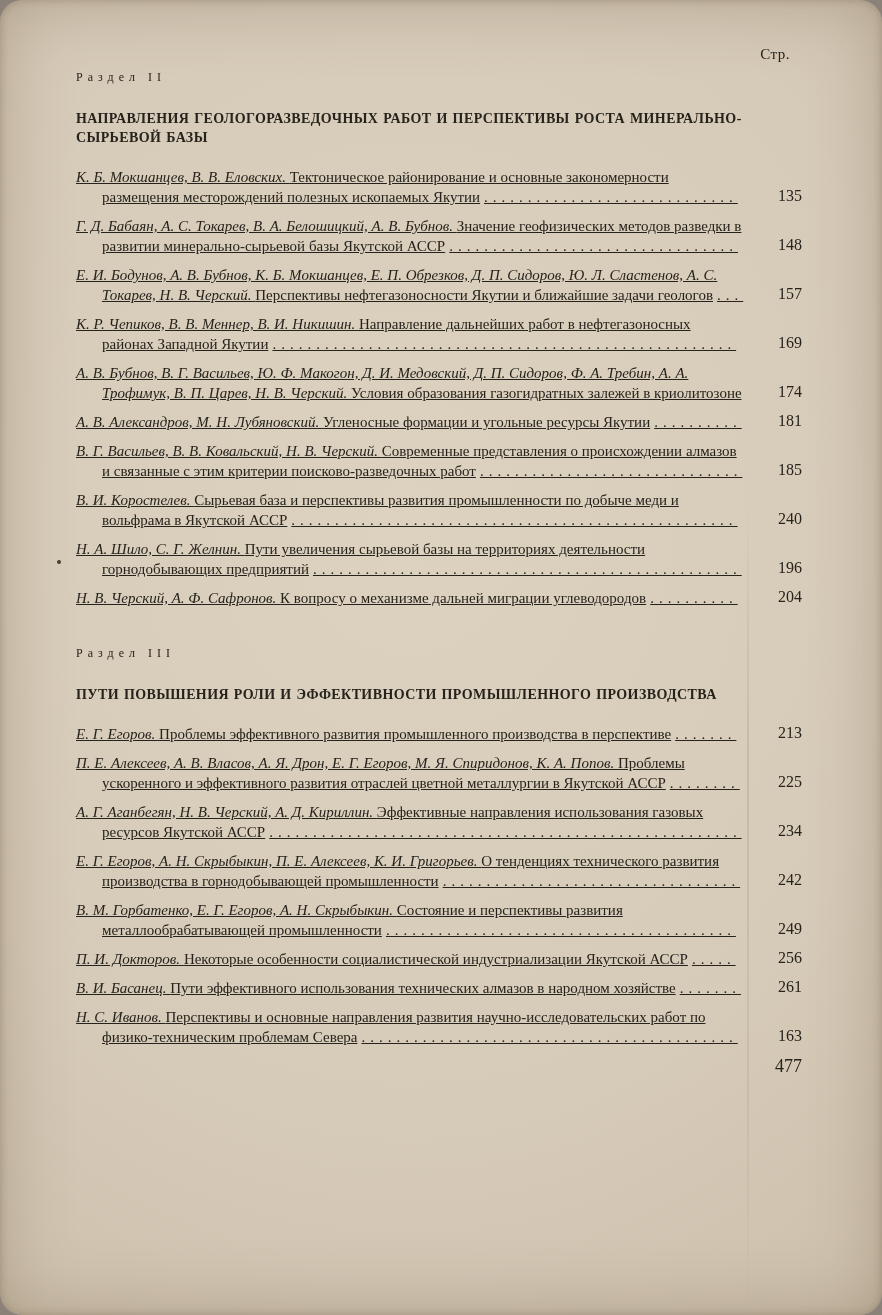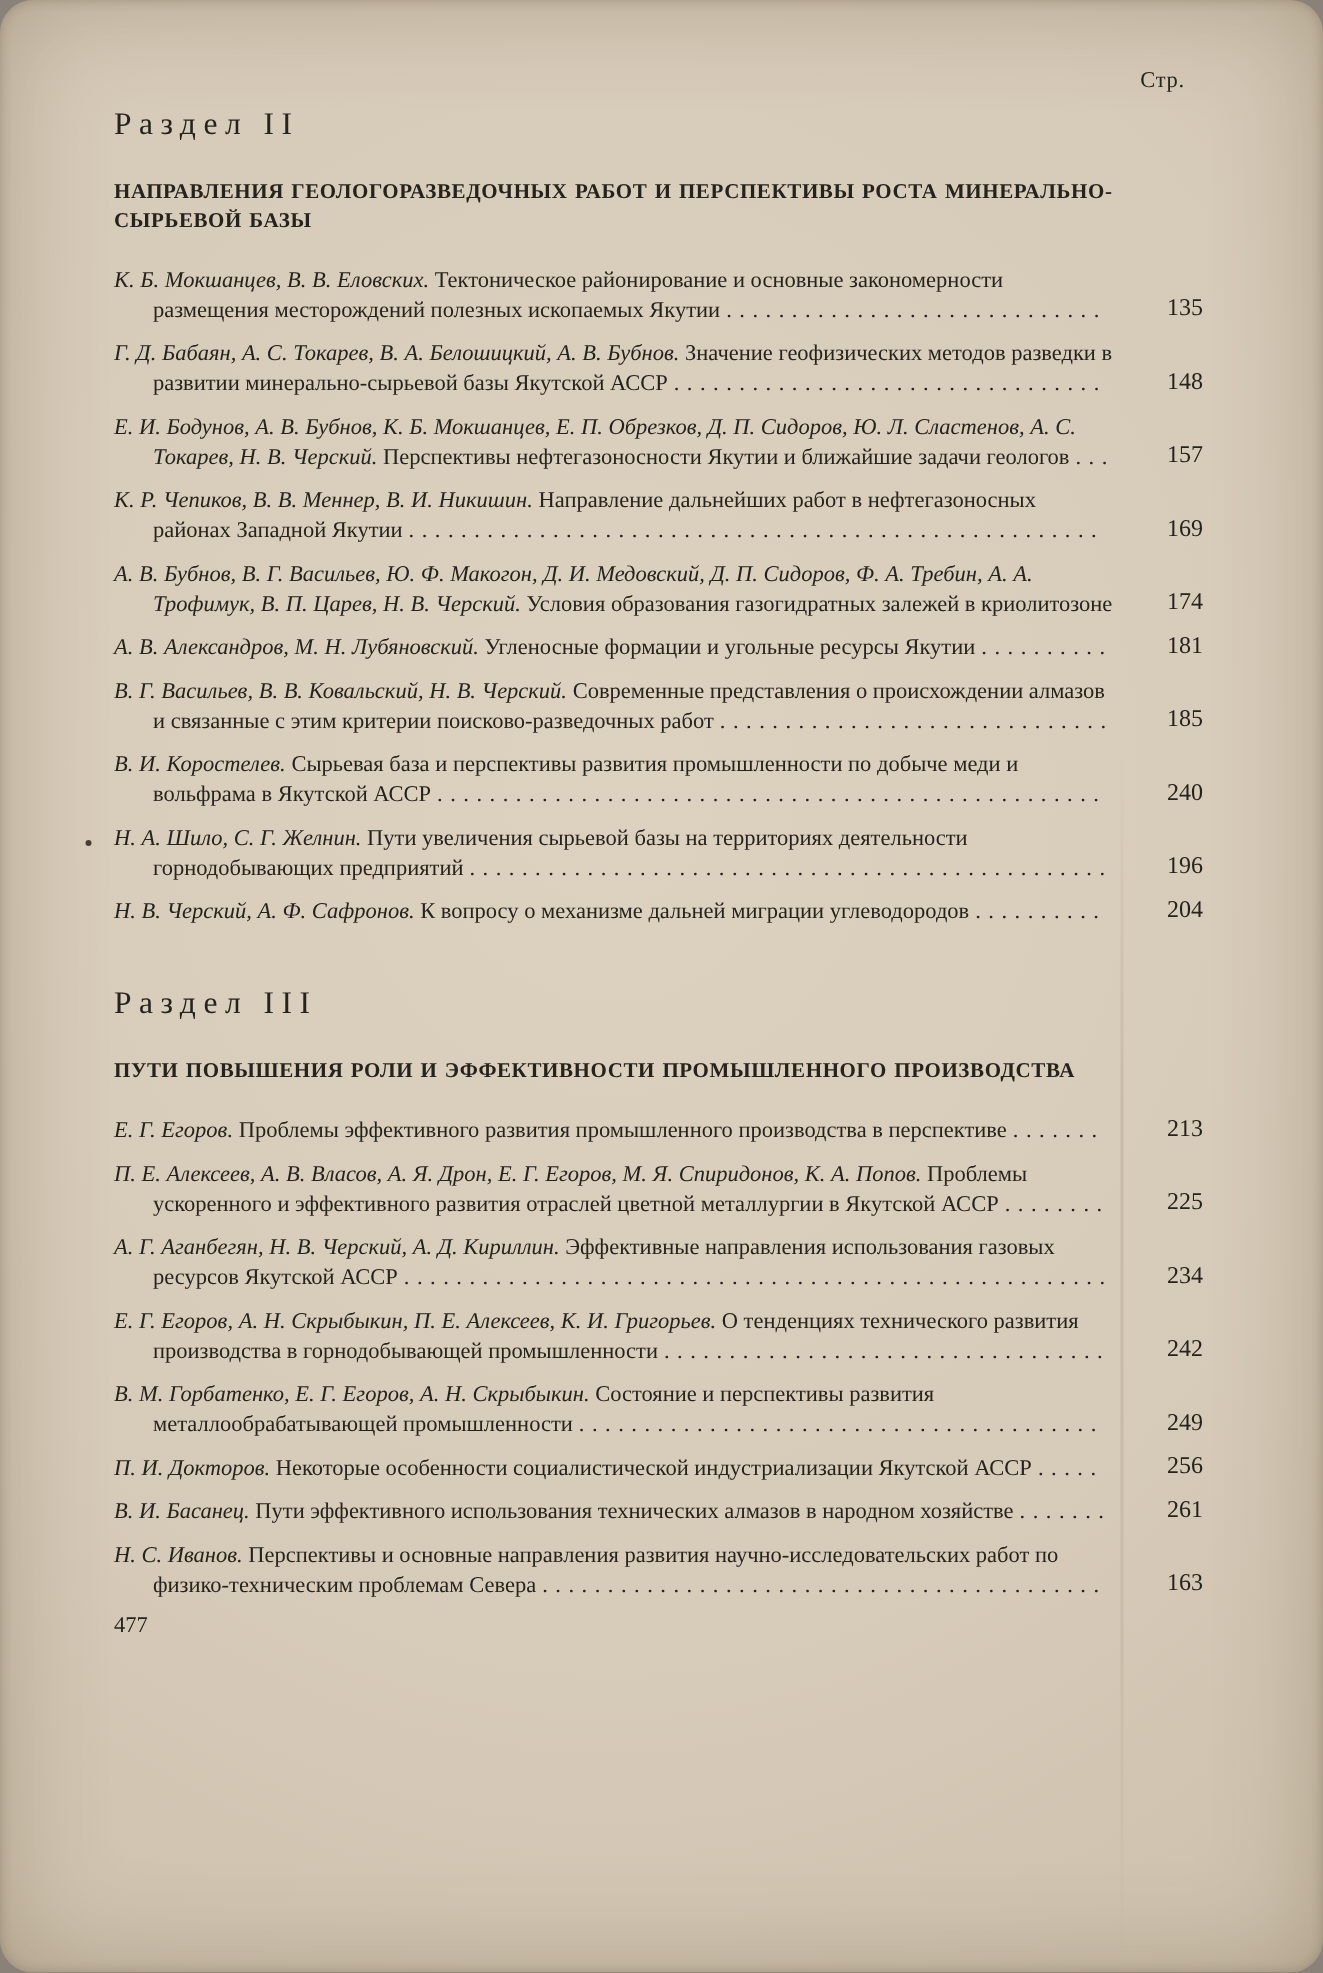--- a/index.html
+++ b/index.html
@@ -24,43 +24,44 @@
     background:rgba(45,38,26,.85);
   }
   .str-header{
     position:absolute;top:46px;right:92px;
     font-size:15px;letter-spacing:.5px;
   }
   .content{position:absolute;left:76px;right:80px;top:0;}
   #sections{padding-top:70px;}
   .toc-section + .toc-section{margin-top:38px;}
   .section-label{
-    margin:0;font-size:21px;font-weight:normal;letter-spacing:5px;font-family:Liberation Serif, serif;
+    margin:0;font-size:12px;font-weight:normal;letter-spacing:5px;font-family:Liberation Serif, serif;
   }
   .section-heading{
     margin:24px 0 20px 0;
     font-size:14px;line-height:19px;font-weight:bold;
     letter-spacing:.4px;word-spacing:1px;
   }
   .entry{
     position:relative;
     font-size:15px;line-height:20px;
     margin-bottom:9px;
     padding-left:26px;padding-right:58px;
     text-indent:-26px;
+    text-decoration:underline;
   }
   .authors{font-style:italic;}
   .dots{letter-spacing:5px;margin-left:4px;}
   .pnum{
     position:absolute;right:0;bottom:1px;
     width:56px;text-align:right;text-indent:0;
     font-size:16px;
   }
   .footer-num{
-    text-align:left;margin-top:4px;font-size:15px;font-family:Liberation Serif, serif;
+    text-align:right;margin-top:4px;font-size:18px;font-family:Liberation Serif, serif;
   }
 </style>
 </head>
 <body>
 
 <div class="page">
   <div class="crease"></div>
   <div class="speck"></div>
 
   <div class="str-header">Стр.</div>

